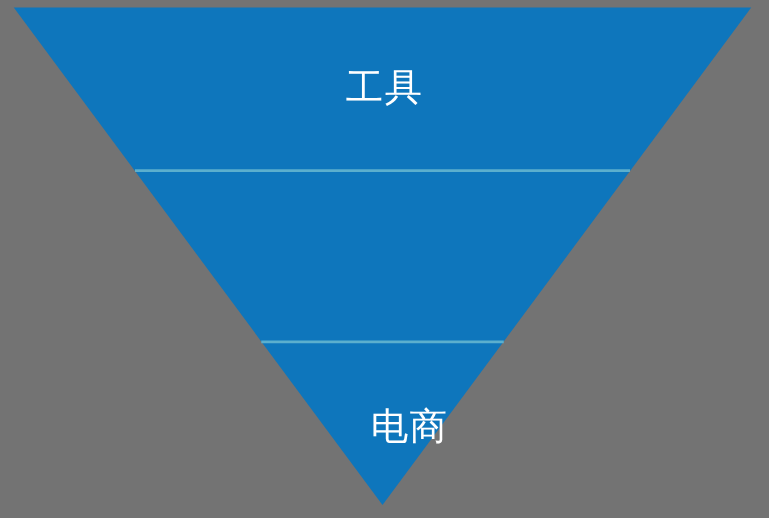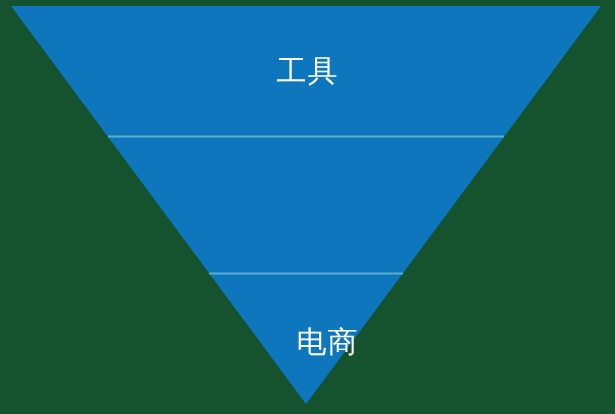--- a/index.html
+++ b/index.html
@@ -40,21 +40,21 @@
     white-space: nowrap;
     pointer-events: auto;
   }
   #label-tools      { top: 54px; }
   #label-community  { top: 188px; }
   #label-ecommerce  { top: 325px; padding-left: 20px; }
 </style>
 </head>
 <body>
 
-<div id="diagram-root" style="background: #14532d;">
+<div id="diagram-root" style="background: #737373;">
 
   <svg id="funnel-svg" viewBox="0 0 615 414" xmlns="http://www.w3.org/2000/svg" aria-hidden="false">
 
     <polygon points="11,6 601,6 306,404" fill="#0E76BC"></polygon>
 
     <line x1="108" y1="136.5" x2="504" y2="136.5" stroke="#5BAFCE" stroke-width="2.2"></line>
 
     <line x1="209" y1="273.5" x2="403" y2="273.5" stroke="#5BAFCE" stroke-width="2.2"></line>
   </svg>
 

